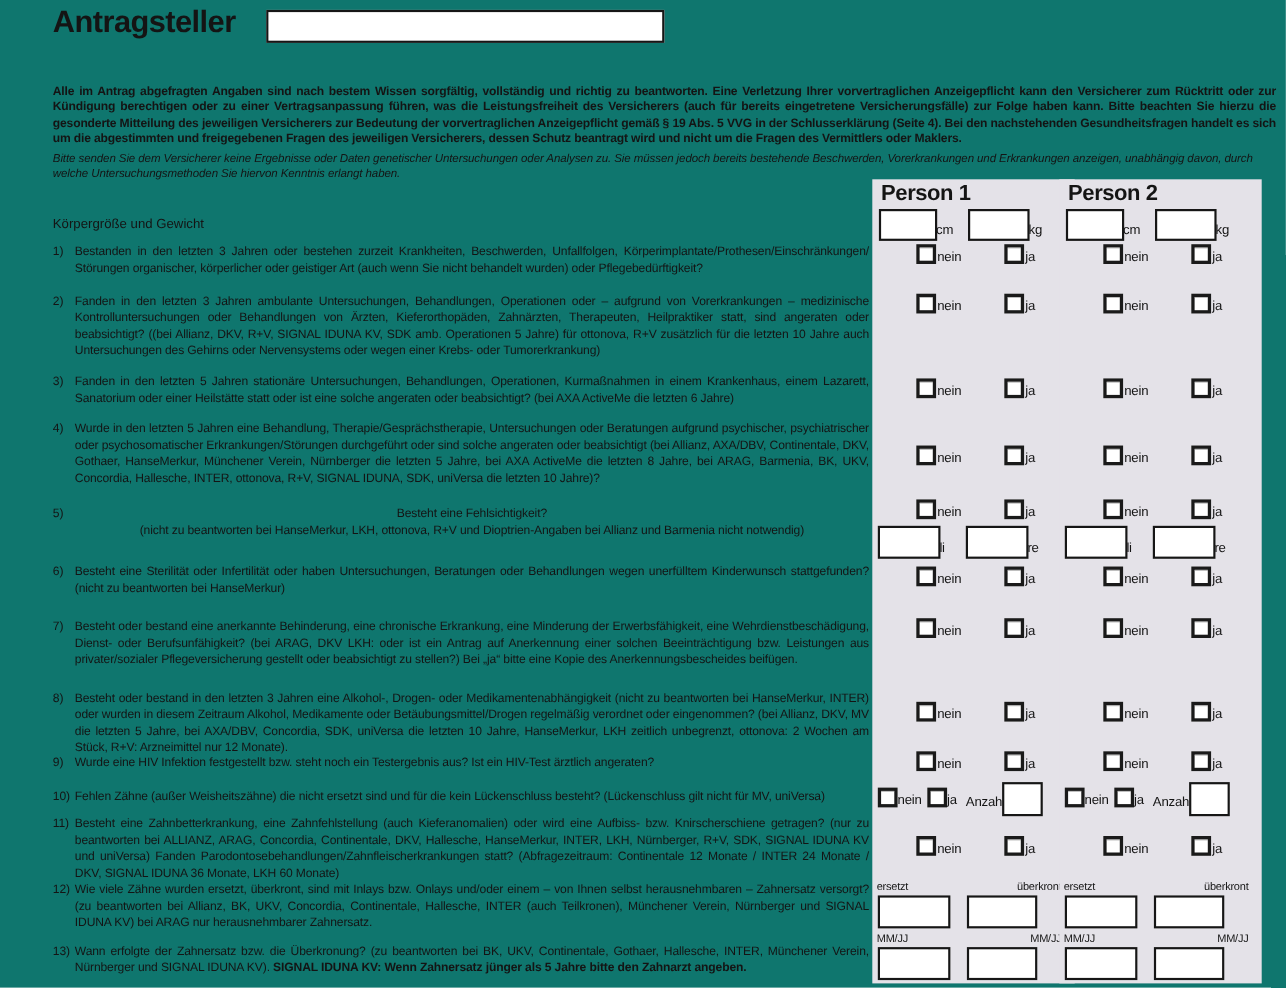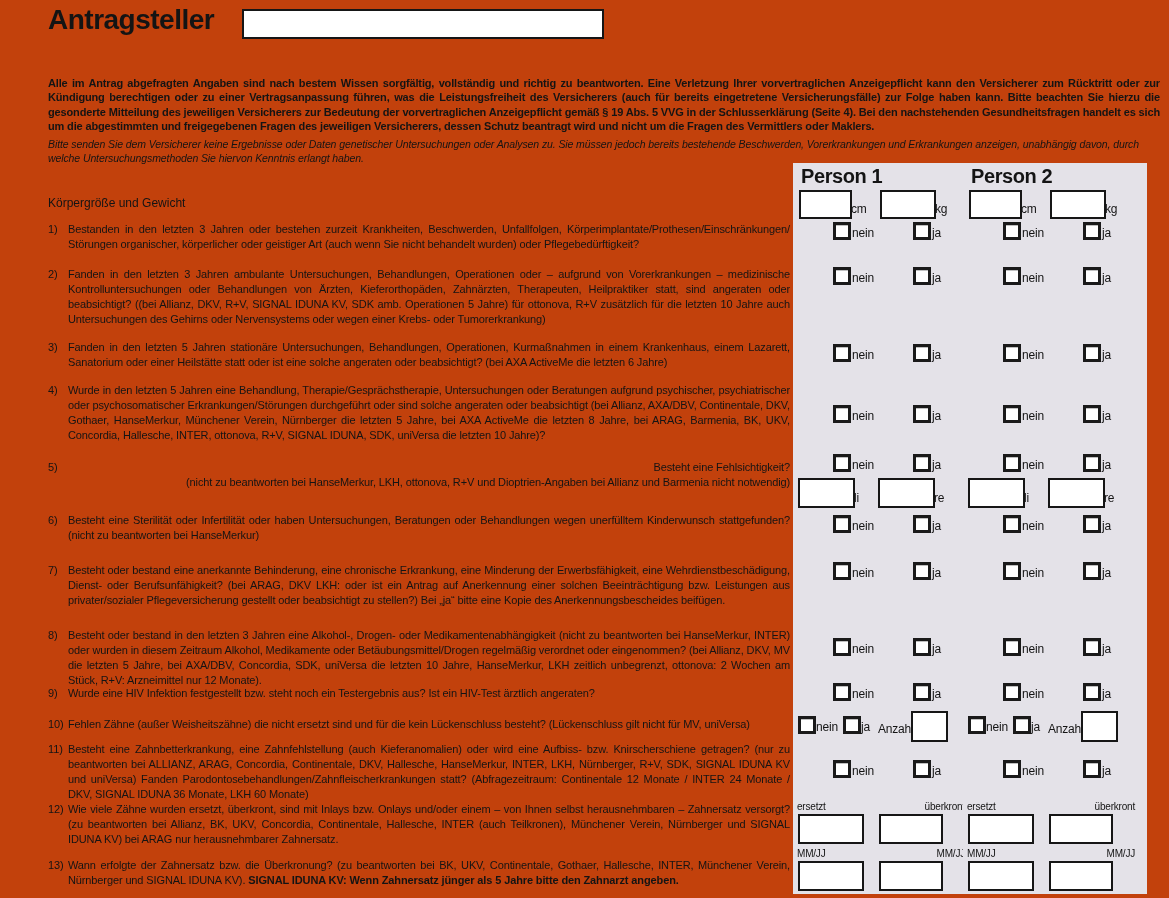--- a/index.html
+++ b/index.html
@@ -1,31 +1,31 @@
 <!DOCTYPE html>
 <html><head>
 <meta charset="utf-8">
 <style>
   html,body{margin:0;padding:0;background:#fff;}
-  #page{position:relative;width:1169px;height:898px;background:#c2410c;overflow:hidden;
+  #page{position:relative;width:1169px;height:898px;background:#0f766e;overflow:hidden;
         font-family:"Liberation Sans",sans-serif;color:#141414;}
   
   #title{position:absolute;left:48px;top:4px;font-size:28px;font-weight:700;letter-spacing:-0.5px;}
   #title-input{position:absolute;left:242px;top:9px;width:358px;height:26px;background:#fff;border:2px solid #161616;}
   #h2{position:absolute;left:48px;top:52px;font-size:16.5px;font-weight:700;letter-spacing:-0.2px;}
   #intro-bold{position:absolute;left:48px;top:76px;width:1112px;font-size:11px;font-weight:700;
               line-height:14.4px;text-align:justify;letter-spacing:-0.15px;}
   #intro-italic{position:absolute;left:48px;top:138px;width:1112px;font-size:10.5px;font-style:italic;
                 line-height:13.5px;letter-spacing:-0.1px;}
   #bodylabel{position:absolute;left:48px;top:196px;font-size:12px;text-align:center;}
   
   .q{position:absolute;left:48px;width:742px;display:flex;font-size:11px;line-height:15px;letter-spacing:-0.12px;}
   .qnum{width:20px;flex:none;}
   .qtext{flex:1;text-align:justify;}
-  .qtext.nojust{text-align:right;white-space:pre-line;}
+  .qtext.nojust{text-align:center;white-space:pre-line;}
   .qt1{top:222px}.qt2{top:267px}.qt3{top:340px}.qt4{top:383px}.qt5{top:460px}.qt6{top:513px}
   .qt7{top:563px}.qt8{top:628px}.qt9{top:686px}.qt10{top:717px}.qt11{top:742px}.qt12{top:802px}.qt13{top:858px}
   
   .panel{position:absolute;top:163px;width:184px;height:731px;background:#e4e2e8;}
   #panel1{left:793px}
   #panel2{left:963px}
   .ptitle{position:absolute;left:8px;top:2px;font-size:20px;font-weight:700;letter-spacing:-0.4px;}
   .row{position:absolute;left:0;right:0;height:24px;}
   .cb{position:absolute;top:0;width:12px;height:12px;background:#fff;border:3px solid #1a1a1a;
       box-shadow:inset 0 1px 0 rgba(0,0,0,0.25);}

